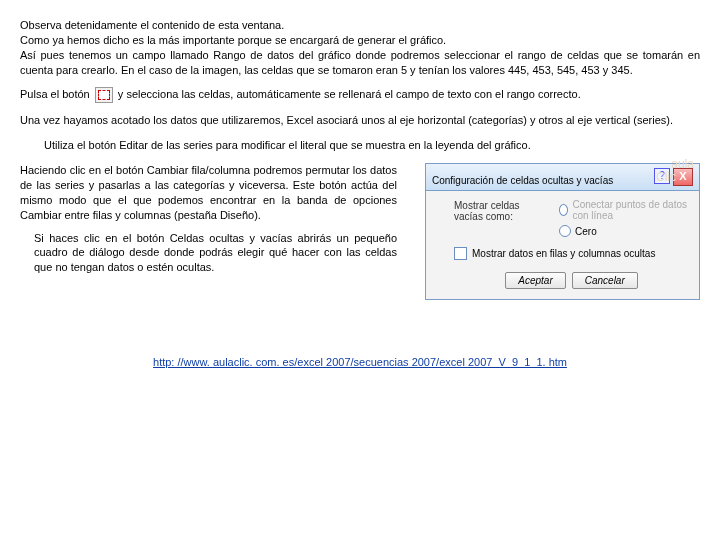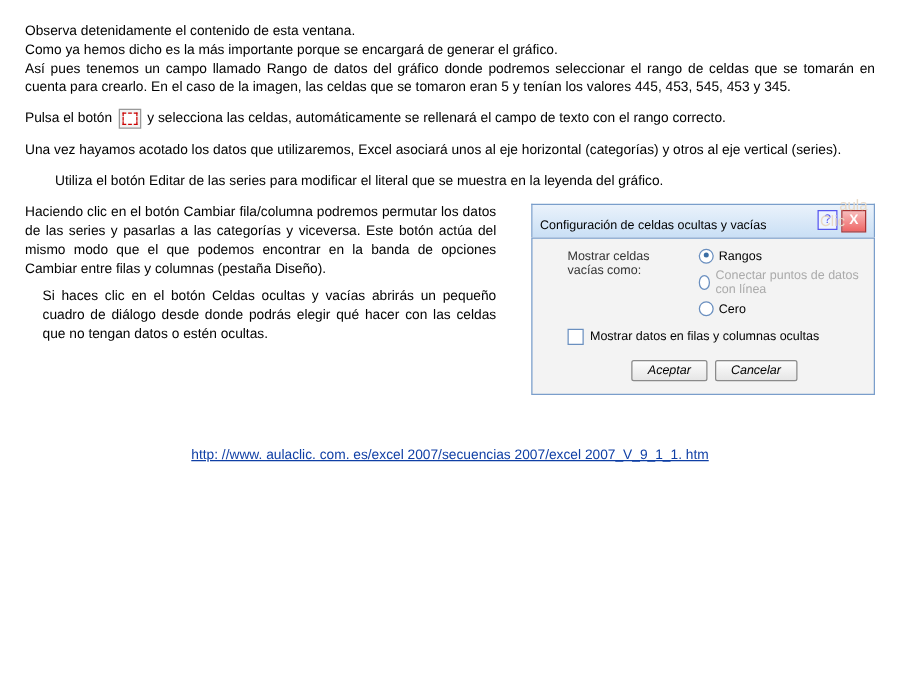--- a/index.html
+++ b/index.html
@@ -151,21 +151,21 @@
   }
   .btn {
     border: 1px solid #8a8a8a;
     background: linear-gradient(#fdfdfd,#e6e6e6);
     padding: 2px 12px;
     font-size: 10px;
     border-radius: 2px;
   }
   .footer-link {
     text-align: center;
-    margin-top: 42px;
+    margin-top: 56px;
   }
   .footer-link a {
     color: #0f3fa5;
     text-decoration: underline;
     font-size: 11px;
   }
   .watermark {
     position: absolute;
     color: #e8d9c6;
     font-size: 12px;
@@ -204,24 +204,20 @@
       </div>
       <div style="display:flex; gap:3px">
         <div class="qmark">?</div>
         <div class="closebox">X</div>
       </div>
     </div>
     <div class="dlg-body">
       <div class="opt-row">
         <div class="opt-label">Mostrar celdas vacías como:</div>
         <div class="radios">
-          <div class="radio-line">
-            <span class="radio sel"></span>
-            <span>Rangos</span>
-          </div>
           <div class="radio-line disabled">
             <span class="radio"></span>
             <span>Conectar puntos de datos con línea</span>
           </div>
           <div class="radio-line">
             <span class="radio"></span>
             <span>Cero</span>
           </div>
         </div>
       </div>

